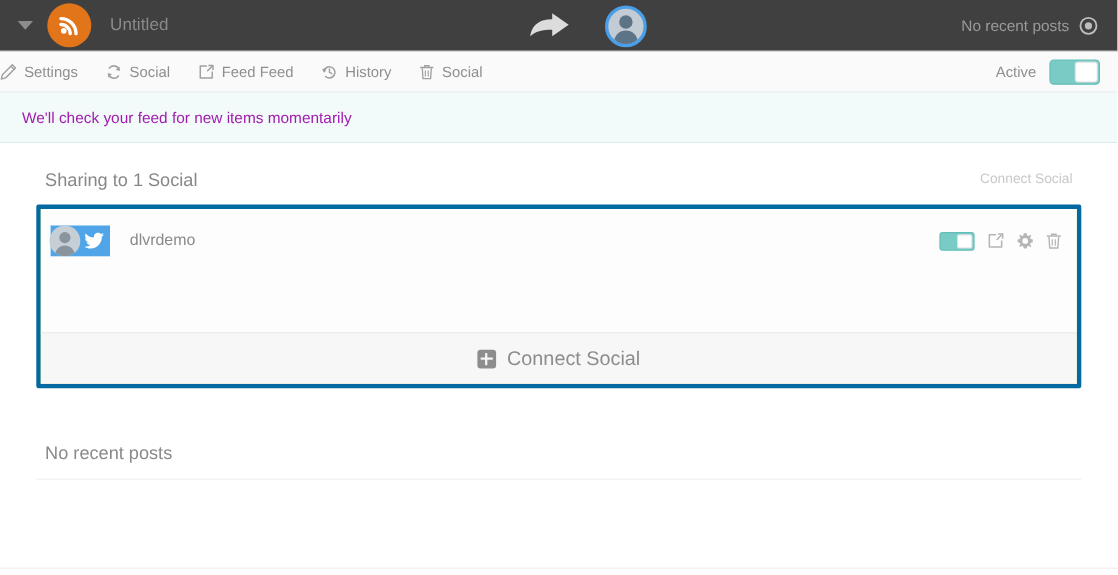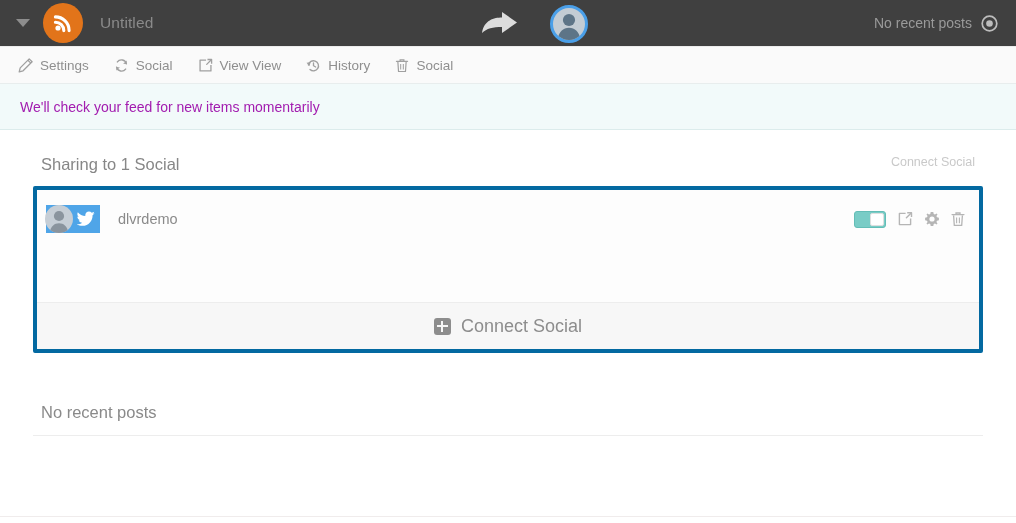--- a/index.html
+++ b/index.html
@@ -101,21 +101,20 @@
     height: 37px;
     background: #fafafa;
     border-bottom: 1px solid #e8eded;
     display: flex;
     align-items: center;
     box-sizing: border-box;
   }
   .tb-items {
     display: flex;
     align-items: center;
-    padding-left: 18px;
     gap: 25px;
   }
   .tb-item {
     display: flex;
     align-items: center;
     gap: 7px;
     font-size: 13.5px;
     color: #8f8f8f;
     cursor: pointer;
     white-space: nowrap;
@@ -364,21 +363,21 @@
       </svg>
       <span>Social</span>
     </div>
 
     <div class="tb-item">
       <svg width="15" height="15" viewBox="0 0 16 16">
         <path d="M8.6 2.2 H2.2 V13.8 H13.8 V7.5" fill="none" stroke="#a0a0a0" stroke-width="1.4" stroke-linejoin="round"></path>
         <path d="M9.3 6.8 L14.2 1.9" stroke="#a0a0a0" stroke-width="1.4" stroke-linecap="round"></path>
         <path d="M10.1 1.6 H14.5 V6.0" fill="none" stroke="#a0a0a0" stroke-width="1.4" stroke-linejoin="round"></path>
       </svg>
-      <span>View View</span>
+      <span>Feed Feed</span>
     </div>
 
     <div class="tb-item">
       <svg width="15" height="15" viewBox="0 0 16 16">
         <path d="M2.6 7.4 A5.4 5.4 0 1 1 4.3 12.3" fill="none" stroke="#a0a0a0" stroke-width="1.5" stroke-linecap="round"></path>
         <path d="M0.6 5.0 L5.0 4.6 L3.6 8.7 Z" fill="#a0a0a0"></path>
         <path d="M8.0 5.1 V8.2 L10.3 9.6" fill="none" stroke="#a0a0a0" stroke-width="1.4" stroke-linecap="round"></path>
       </svg>
       <span>History</span>
     </div>
@@ -387,20 +386,26 @@
       <svg width="14" height="15" viewBox="0 0 14 16">
         <path d="M1.1 3.5 H12.9" stroke="#a0a0a0" stroke-width="1.4" stroke-linecap="round"></path>
         <path d="M5.0 3.3 V1.9 H9.0 V3.3" fill="none" stroke="#a0a0a0" stroke-width="1.3"></path>
         <path d="M2.6 4.3 L3.3 14.4 H10.7 L11.4 4.3" fill="none" stroke="#a0a0a0" stroke-width="1.3" stroke-linejoin="round"></path>
         <path d="M5.6 6.4 V12.3 M8.4 6.4 V12.3" stroke="#a0a0a0" stroke-width="1.1"></path>
       </svg>
       <span>Social</span>
     </div>
   </div>
 
+  <div class="tb-right">
+    <span class="tb-active-label">Active</span>
+    <div class="toggle">
+      <div class="knob"></div>
+    </div>
+  </div>
 </div>
 
 <div class="notice">
   <span>We'll check your feed for new items momentarily</span>
 </div>
 
 <div class="main">
 
   <div class="sharing-head">
     <div class="sharing-title">Sharing to 1 Social</div>

